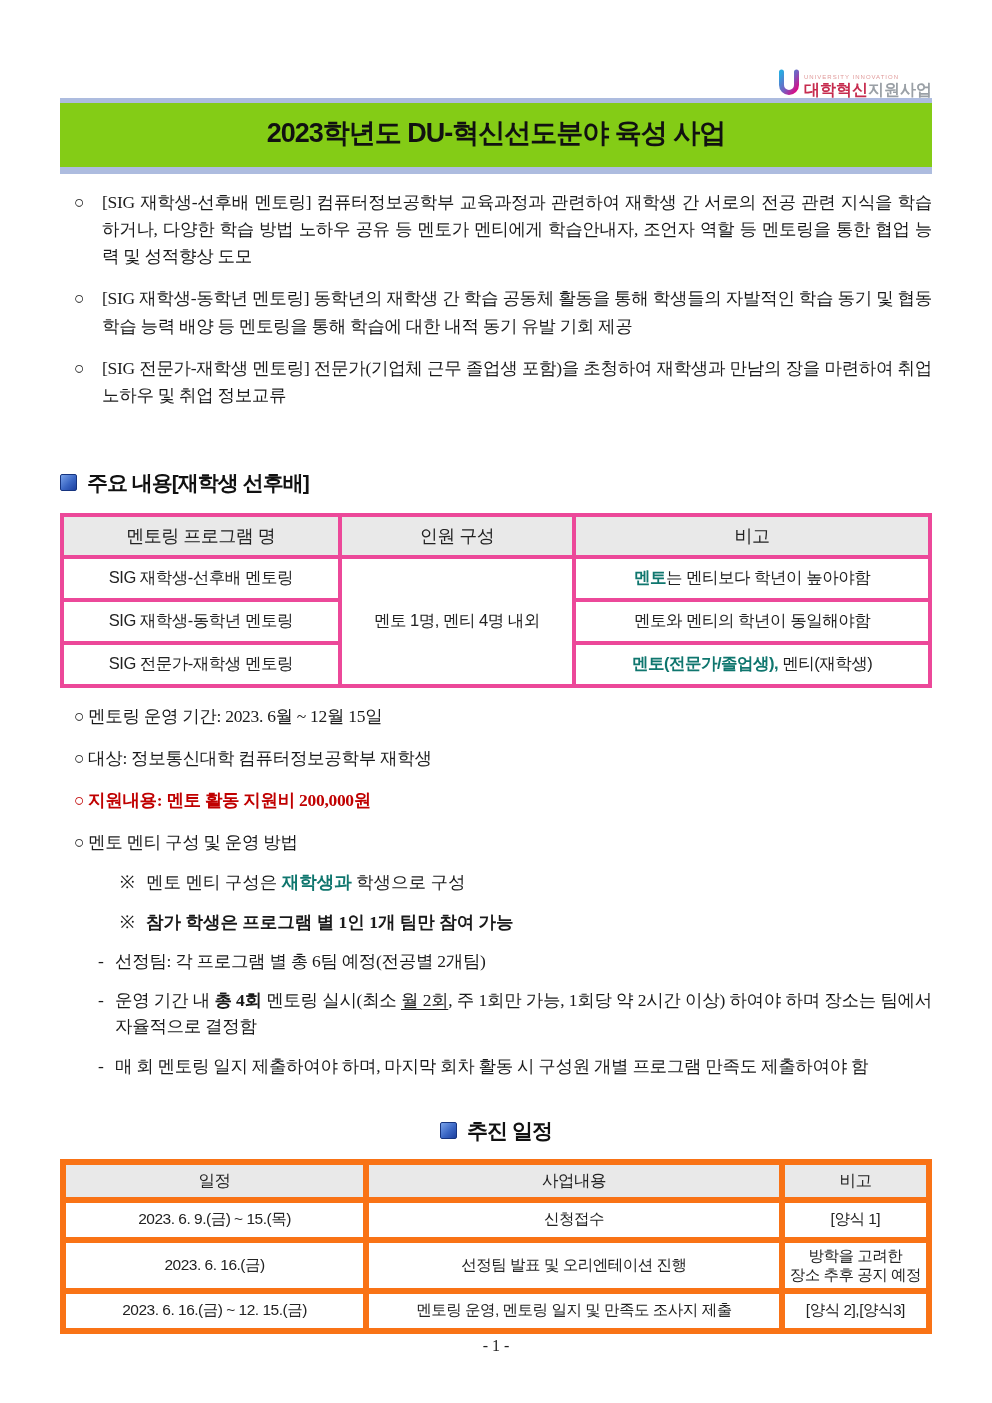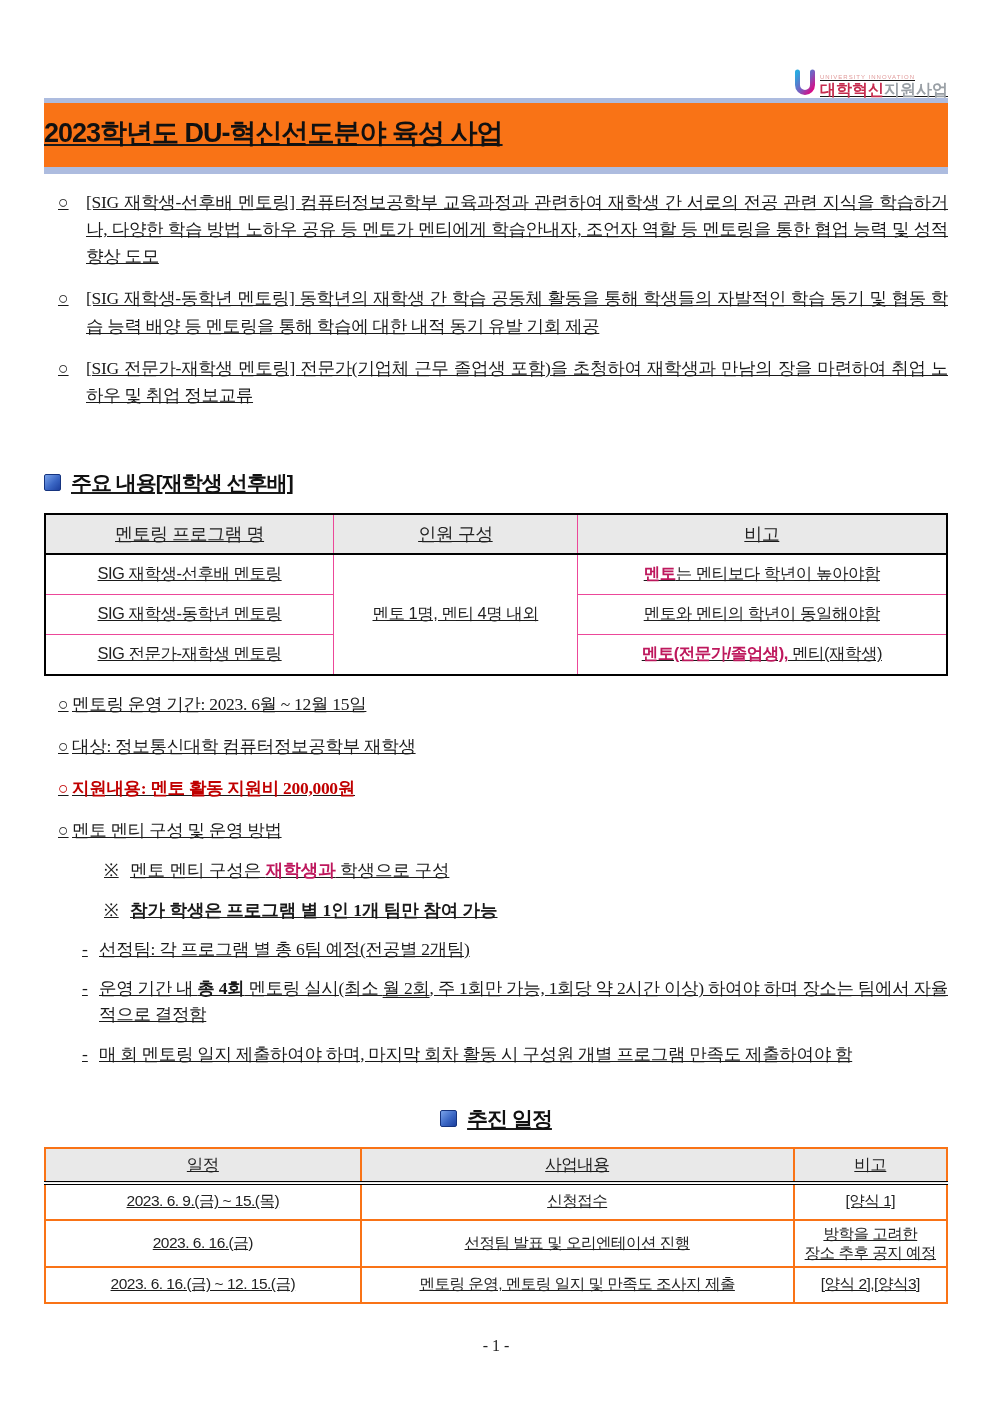--- a/index.html
+++ b/index.html
@@ -1,35 +1,35 @@
 <!DOCTYPE html>
 <html><head>
 <meta charset="utf-8">
 <style>
   html,body{margin:0;padding:0;background:#fff;}
   .page{
     width:992px;height:1403px;box-sizing:border-box;
-    padding:0 44px;position:relative;background:#fff;
+    padding:0 60px;position:relative;background:#fff;
     font-family:"Liberation Serif","DejaVu Serif",serif;
-    color:#1a1a1a;overflow:hidden;text-decoration:underline;
+    color:#1a1a1a;overflow:hidden;
   }
   
   .logo-row{padding-top:58px;height:40px;display:flex;justify-content:flex-end;align-items:flex-end;}
   .logo{display:flex;align-items:flex-end;gap:3px;}
   .logo svg{display:block;margin-bottom:1px;}
   .logo-text{line-height:1;}
   .logo-tagline{font-family:"Liberation Sans","DejaVu Sans",sans-serif;font-size:6px;color:#e09a9a;letter-spacing:1px;margin-bottom:2px;}
   .logo-brand{font-family:"Liberation Sans","DejaVu Sans",sans-serif;font-size:16px;font-weight:bold;}
   .brand-strong{color:#c62b4e;}
   .brand-light{color:#9aa0a6;font-weight:bold;}
   
   .title-box{
-    background:#f97316;
+    background:#84cc16;
     border-top:5px solid #adbcdf;border-bottom:7px solid #adbcdf;
-    text-align:left;padding:12px 0 16px 0;margin-top:0;
+    text-align:center;padding:12px 0 16px 0;margin-top:0;
   }
   .title-line1{font-family:"Liberation Sans","DejaVu Sans",sans-serif;font-weight:bold;font-size:27px;color:#111;letter-spacing:-1px;}
   .title-line2{font-family:"Liberation Sans","DejaVu Sans",sans-serif;font-weight:bold;font-size:31px;color:#111;letter-spacing:-1px;margin-top:8px;}
   
   .sec{display:flex;align-items:center;gap:10px;margin:0;font-family:"Liberation Sans","DejaVu Sans",sans-serif;
        font-size:21px;font-weight:bold;color:#111;letter-spacing:-1px;}
   .sec .sq{width:15px;height:15px;flex:0 0 15px;
        background:linear-gradient(135deg,#7aa3ea 0%,#3a66c4 55%,#1c3f9e 100%);
        border:1px solid #16347f;border-radius:2px;}
   .sec-purpose{margin-top:28px;}
@@ -43,31 +43,31 @@
   .red-line{color:#c00000;font-weight:bold;}
   .sub-note{display:flex;margin-top:13px;font-size:17.5px;line-height:1.5;}
   .sub-note .mk{flex:0 0 26px;padding-left:0;box-sizing:border-box;}
   .sub-note{padding-left:60px;}
   .dash-item{display:flex;margin-top:13px;font-size:17.5px;line-height:1.5;padding-left:38px;}
   .dash-item .mk{flex:0 0 17px;}
   .dash-item .tx{flex:1;text-align:justify;letter-spacing:-0.3px;}
   
   .b{font-weight:bold;}
   .u{text-decoration:underline;text-underline-offset:3px;}
-  .blue{color:#be185d;font-weight:bold;}
+  .blue{color:#0f766e;font-weight:bold;}
   
   table{width:100%;border-collapse:collapse;table-layout:fixed;
         font-family:"Liberation Sans","DejaVu Sans",sans-serif;color:#222;}
   .tbl1{margin-top:16px;font-size:16.5px;}
-  .tbl1 th,.tbl1 td{border:1px solid #ec4899;text-align:center;vertical-align:middle;padding:4px 4px;letter-spacing:-0.5px;}
+  .tbl1 th,.tbl1 td{border:4px solid #ec4899;text-align:center;vertical-align:middle;padding:4px 4px;letter-spacing:-0.5px;}
   .tbl1{border:2px solid #000;}
   .tbl1 th{background:#e9e9e9;font-size:18px;font-weight:normal;height:30px;border-bottom:2px solid #000;}
   .tbl1 td{height:31px;}
   .tbl2{margin-top:14px;font-size:15.5px;border:2px solid #000;}
-  .tbl2 th,.tbl2 td{border:2px solid #f97316;text-align:center;vertical-align:middle;padding:3px 3px;letter-spacing:-0.5px;}
+  .tbl2 th,.tbl2 td{border:6px solid #f97316;text-align:center;vertical-align:middle;padding:3px 3px;letter-spacing:-0.5px;}
   .tbl2 th{background:#e9e9e9;font-size:16.5px;font-weight:normal;height:26px;border-bottom:4px double #000;}
   .tbl2 td{height:28px;}
   .pre{white-space:pre-line;line-height:1.25;}
   
   .page-num{position:absolute;left:0;right:0;bottom:48px;text-align:center;font-size:16px;color:#222;}
 </style>
 </head>
 <body>
 
 <div class="page">

